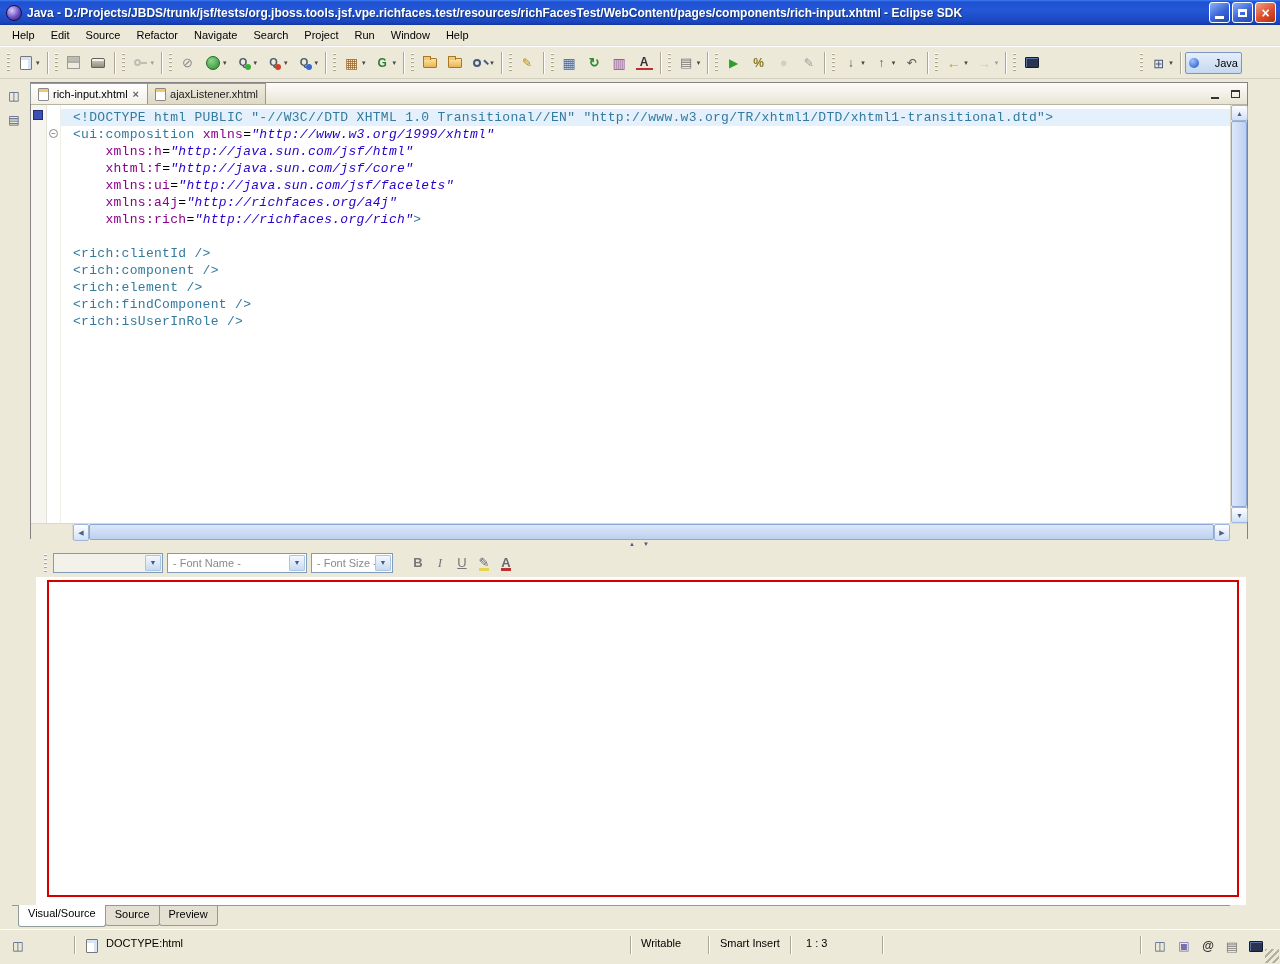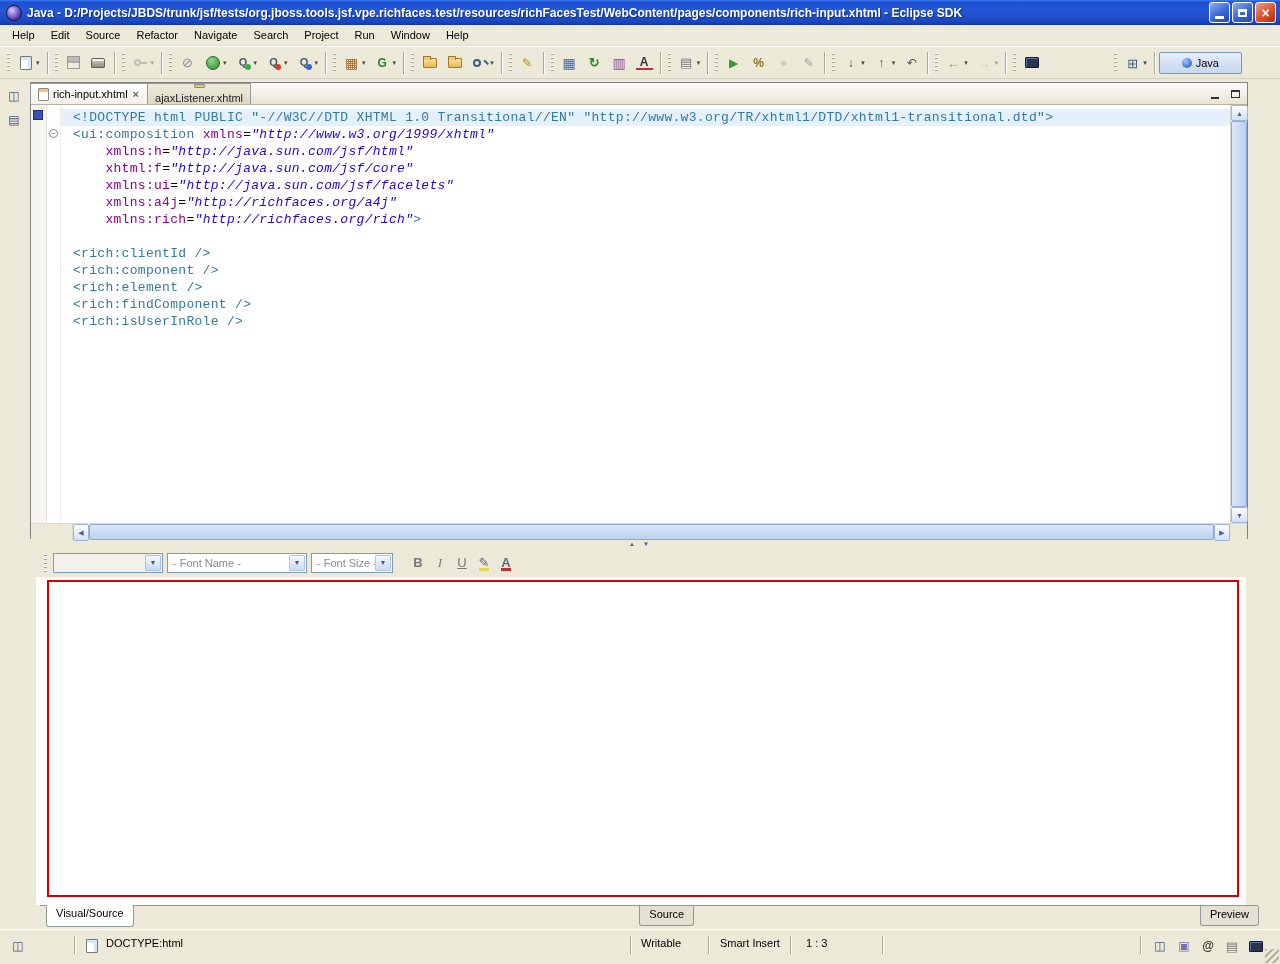--- a/index.html
+++ b/index.html
@@ -70,37 +70,37 @@
   .k-stopc { color:#B0B0B0; font-size:13px; }
   .k-adown,.k-aup,.k-ledit { color:#555; font-size:12px; }
   .k-back { color:#C09A28; font-weight:bold; font-size:14px; }
   .k-fwd { color:#AAA; font-weight:bold; font-size:14px; }
   .k-winpane,.k-lines,.k-grid2,.k-halfsq { color:#44597E; font-size:12px; }
   .k-img { color:#7A6FB0; font-size:12px; }
   .k-at { color:#333; font-weight:bold; }
   .k-gridp { color:#44597E; font-size:13px; }
 
   .persp { position:absolute; right:6px; top:50px; height:26px; display:flex; align-items:center; }
-  .persp-btn { display:flex; align-items:center; gap:4px; height:22px; padding:0 22px;
+  .persp-btn { display:flex; align-items:center; gap:16px; height:22px; padding:0 3px;
     border:1px solid #7A96C8; border-radius:2px; background:linear-gradient(#E6EEFA,#C6D8F0); }
   .bean { width:10px; height:10px; border-radius:50%; background:radial-gradient(circle at 35% 30%,#9CC4FF,#1C50C0); }
 
   
   .ltrim { position:absolute; left:0; top:80px; width:28px; bottom:0; display:flex; flex-direction:column; align-items:center; padding-top:6px; gap:4px; }
   .rtrim { position:absolute; right:0; top:80px; width:30px; bottom:36px; display:flex; flex-direction:column; align-items:center; padding-top:6px; gap:4px; }
   .trim-btn { width:22px; height:20px; display:flex; align-items:center; justify-content:center; border:1px solid transparent; border-radius:2px; }
   .trim-sep { width:20px; height:0; border-top:1px solid #ACA899; border-bottom:1px solid #fff; margin:4px 0; }
 
   
   .editor-frame { position:absolute; left:30px; top:82px; width:1218px; height:457px;
     border:1px solid #848284; background:#fff; }
   .tabbar { position:relative; height:22px; background:linear-gradient(#FDFCFA,#E8E4D4); border-bottom:1px solid #B8B4A4; display:flex; align-items:flex-end; }
   .etab { display:flex; align-items:center; gap:4px; height:21px; padding:0 7px; border:1px solid #919B9C; border-bottom:none; margin-left:-1px; }
   .etab.active { background:linear-gradient(#FFFFFF,#F2F0E6); position:relative; z-index:2; }
-  .etab.inactive { background:linear-gradient(#EEEBDD,#DDD9C6); color:#222;flex-direction:column; }
+  .etab.inactive { background:linear-gradient(#EEEBDD,#DDD9C6); color:#222; }
   .file-ic { width:11px; height:13px; background:#fff; border:1px solid #8A8A8A; border-radius:1px; box-shadow:inset 0 3px 0 #F4C86C; }
   .tab-close { color:#666; font-size:11px; font-weight:bold; padding:0 1px; }
   .mmbtns { position:absolute; right:3px; top:3px; display:flex; gap:2px; }
   .mm-btn { width:18px; height:16px; display:flex; align-items:center; justify-content:center; border:1px solid transparent; border-radius:2px; }
   .mm-btn i.bar { display:block; width:8px; height:2px; background:#333; margin-top:8px; }
   .mm-btn i.box { display:block; width:9px; height:8px; border:1px solid #333; border-top-width:2px; }
 
   .editor-body { position:relative; display:flex; height:418px; background:#fff; }
   .ruler { width:16px; background:#F6F5EF; border-right:1px solid #E4E2D6; position:relative; }
   .annot-sq { position:absolute; left:2px; top:5px; width:10px; height:10px; background:#3C50B4; border:1px solid #222C78; }
@@ -147,22 +147,22 @@
   .fmt-btn.b { font-weight:bold; } .fmt-btn.i { font-style:italic; font-family:"Liberation Serif",serif; }
   .fmt-btn.u { text-decoration:underline; }
   .pen-ic { font-size:13px; color:#667; border-bottom:3px solid #E8D44C; height:16px; }
   .fcol-ic { font-weight:bold; color:#667; border-bottom:3px solid #C03030; height:16px; }
 
   
   .visual-panel { position:absolute; left:36px; top:577px; width:1210px; height:328px; background:#fff; }
   .red-box { position:absolute; left:11px; top:3px; width:1192px; height:317px; border:2px solid #D40000; background:#fff; }
 
   
-  .bottom-tabs { position:absolute; left:40px; top:905px; width:1218px; height:24px; border-top:1px solid #919B9C; background:#ECE9D8;
-     display:flex; align-items:flex-start; padding-left:6px;justify-content:space-between; }
+  .bottom-tabs { position:absolute; left:12px; top:905px; width:1218px; height:24px; border-top:1px solid #919B9C; background:#ECE9D8;
+     display:flex; align-items:flex-start; padding-left:6px; }
   .btab { height:20px; padding:2px 9px 0; border:1px solid #919B9C; border-top:none; margin-right:-1px;
      border-radius:0 0 3px 3px; background:#E4E1D2; }
   .btab.active { background:#FFFFFF; margin-top:-1px; height:22px; position:relative; z-index:2; }
 
   
   .statusbar { position:absolute; left:0; top:929px; width:1280px; height:35px; background:#ECE9D8; border-top:1px solid #fff; }
   .statusbar .abs { position:absolute; top:7px; }
   .ssep { position:absolute; top:6px; width:2px; height:18px; border-left:1px solid #ACA899; border-right:1px solid #FFFFFF; }
   .stext { white-space:nowrap; }
   .sicon { width:20px; height:18px; display:flex; align-items:center; justify-content:center; }

